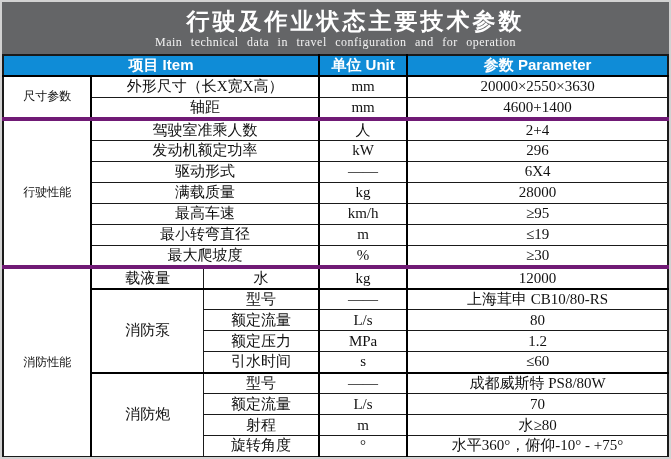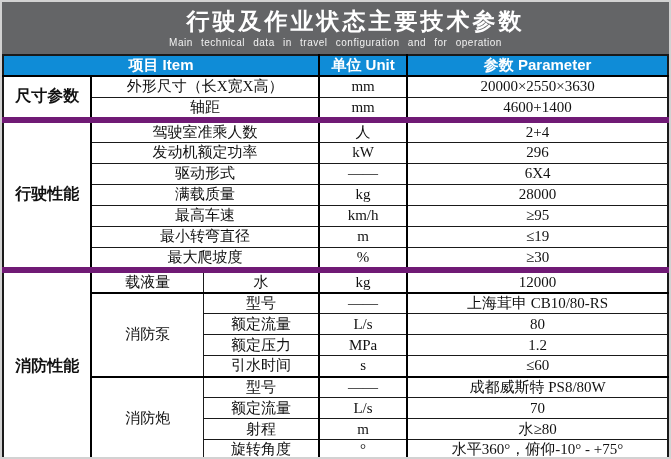--- a/index.html
+++ b/index.html
@@ -24,22 +24,22 @@
   }
   .title-zh {
     font-family: "Liberation Sans", "DejaVu Sans", sans-serif;
     font-size: 23px;
     font-weight: bold;
     letter-spacing: 3px;
     line-height: 30px;
     margin-left: 40px;
   }
   .title-en {
-    font-family: Liberation Sans, sans-serif;
-    font-size: 10px;
+    font-family: Liberation Serif, serif;
+    font-size: 12px;
     color: #f2f2f2;
     letter-spacing: 0.5px;
     word-spacing: 5px;
     line-height: 13px;
   }
   
   table {
     width: 667px;
     border-collapse: collapse;
     table-layout: fixed;
@@ -59,26 +59,25 @@
   thead th {
     background: #0f8cd7;
     color: #ffffff;
     font-family: "Liberation Sans", "DejaVu Sans", sans-serif;
     font-weight: bold;
     font-size: 15px;
     border-bottom: 2px solid #000000;
     height: 20px;
   }
   .group-cell {
-    font-size: 16px;
+    font-size: 12px;
     border-right: 2px solid #000000;
-    font-weight: bold;
   }
   .unit-col { border-left: 2px solid #000; border-right: 2px solid #000; }
-  tr.sec-top td { border-top: 6px solid #701a75; }
+  tr.sec-top td { border-top: 4px solid #701a75; }
   tr.sub-top td { border-top: 2px solid #000000; }
 </style>
 </head>
 <body>
 
 <div class="page">
 
   <div class="title-bar">
     <div class="title-zh">行驶及作业状态主要技术参数</div>
     <div class="title-en">Main technical data in travel configuration and for operation</div>

